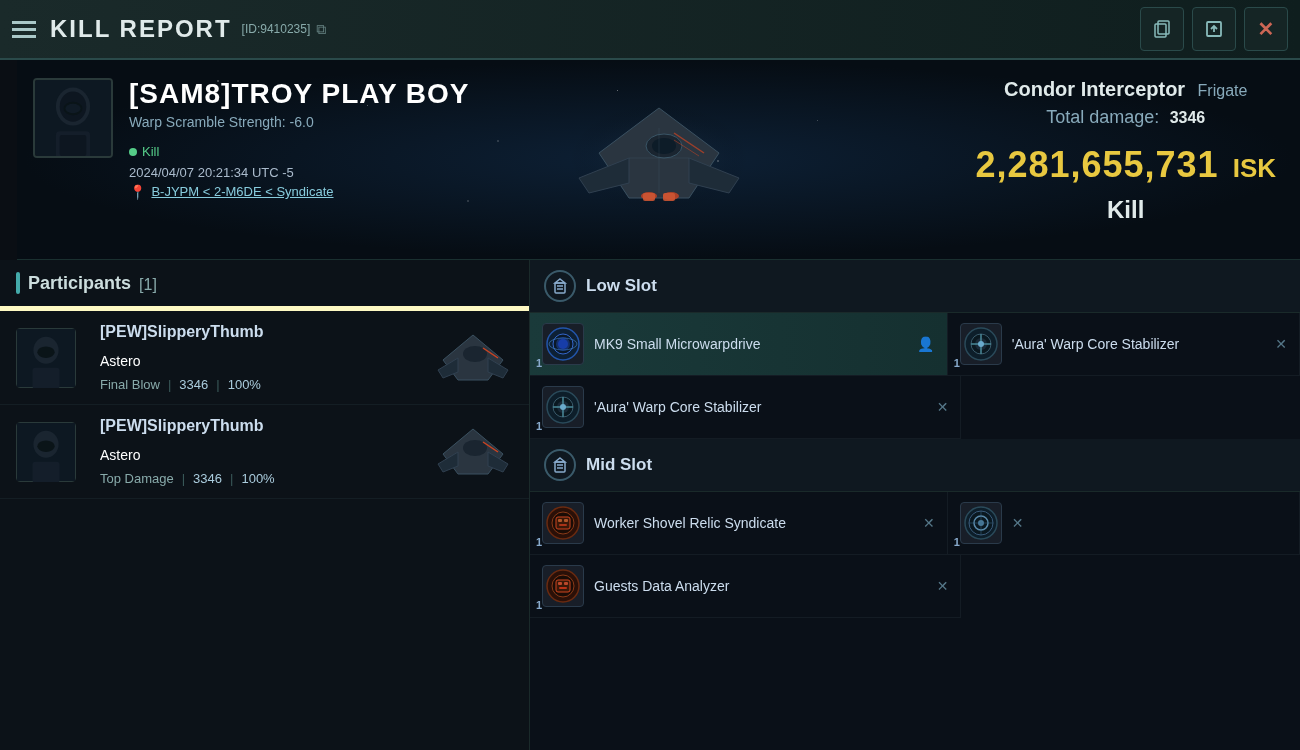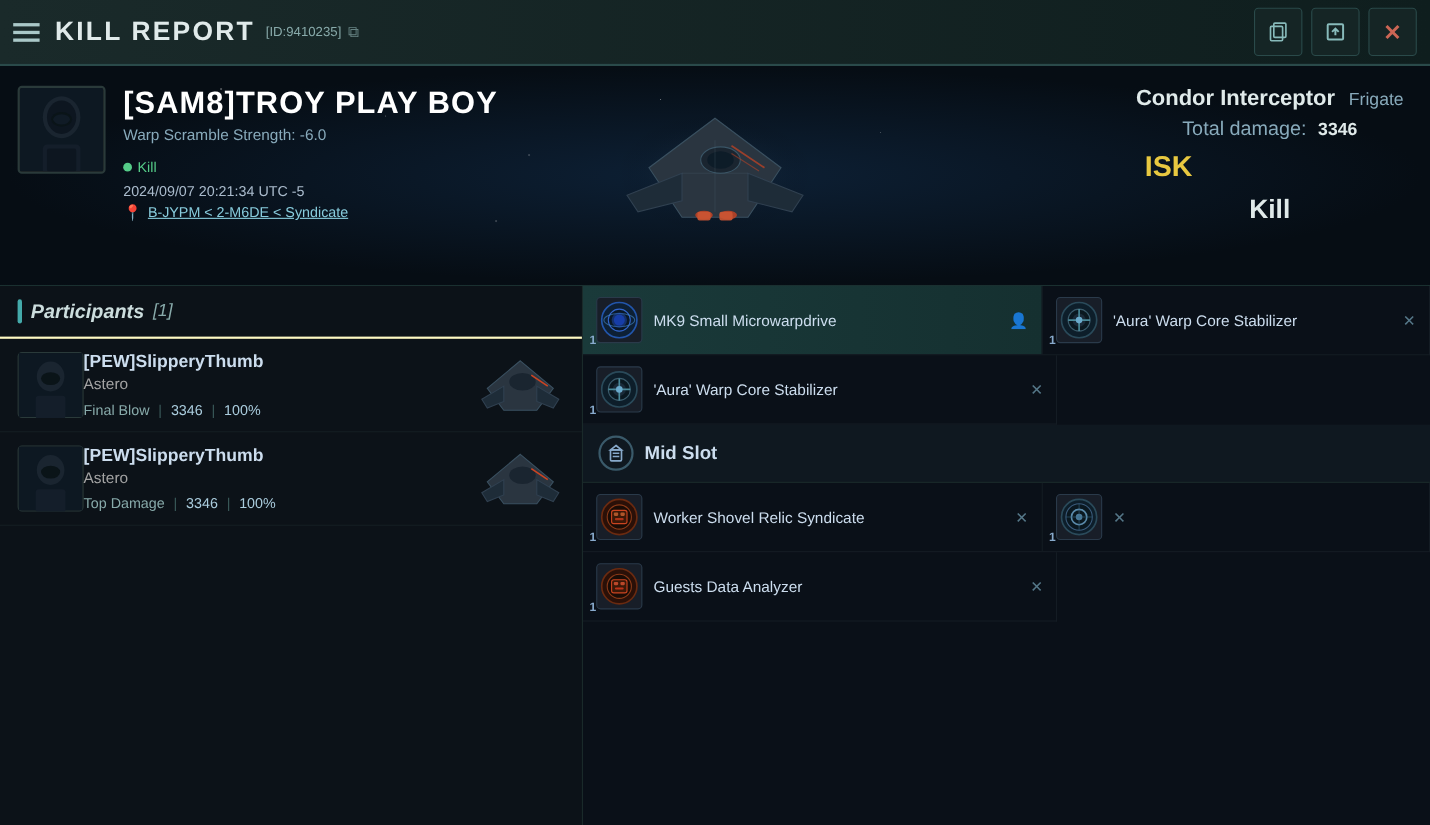--- a/index.html
+++ b/index.html
@@ -71,20 +71,21 @@
     }
 
     
     #hero {
       display: flex;
       background: linear-gradient(180deg, #0c1820 0%, #081218 100%);
       height: 200px;
       position: relative;
       border-bottom: 1px solid #1a3030;
       overflow: hidden;
+      margin-left: 17px;
     }
     #hero-bg {
       position: absolute;
       inset: 0;
       background: radial-gradient(ellipse at 50% 50%, #0d2035 0%, #060d14 70%);
     }
     #hero-left {
       display: flex;
       align-items: flex-start;
       padding: 18px 16px;
@@ -211,25 +212,24 @@
 
     
     #participants-panel {
       width: 530px;
       flex-shrink: 0;
       border-right: 1px solid #1a2a2a;
       overflow-y: auto;
     }
     #participants-header {
       display: flex;
-      align-items: center;
+      align-items: flex-end;
       padding: 12px 16px;
-      border-bottom: 2px solid #fef9c3;
+      border-bottom: 5px solid #fef9c3;
       gap: 8px;
-      font-style: italic;
     }
     #participants-bar {
       width: 4px;
       height: 22px;
       background: #44aaaa;
       border-radius: 2px;
     }
     #participants-title {
       font-size: 18px;
       color: #ccdddd;
@@ -238,37 +238,37 @@
     #participants-count {
       font-size: 16px;
       color: #88aaaa;
     }
 
     .participant-card {
       display: flex;
       align-items: center;
       padding: 12px 16px;
       border-bottom: 1px solid #141e24;
-      gap: 0;
+      gap: 24px;
       cursor: pointer;
     }
     .participant-avatar {
       width: 60px;
       height: 60px;
       background: #181e22;
       border: 1px solid #2a3a3a;
       border-radius: 4px;
       flex-shrink: 0;
       display: flex;
       align-items: center;
       justify-content: center;
     }
     .participant-info { flex: 1; }
     .participant-name { font-size: 16px; color: #ccddee; font-weight: bold; }
-    .participant-corp { font-size: 14px; color: #a3a3a3; margin-top: 2px; }
+    .participant-corp { font-size: 14px; color: #ffffff; margin-top: 12px; }
     .participant-stats {
       display: flex;
       align-items: center;
       gap: 8px;
       margin-top: 8px;
       font-size: 13px;
       color: #88aaaa;
     }
     .stat-divider { color: #3a5a5a; }
     .stat-value { color: #aaccdd; }
@@ -433,21 +433,21 @@
         <rect x="22" y="54" width="36" height="30" rx="4" fill="#141e2a"></rect>
         <rect x="26" y="58" width="28" height="22" rx="2" fill="#0d1620"></rect>
       </svg>
     </div>
     <div id="hero-info">
       <div id="pilot-name">[SAM8]TROY PLAY BOY</div>
       <div id="warp-scramble">Warp Scramble Strength: -6.0</div>
       <div id="kill-badge">
         <span>Kill</span>
       </div>
-      <div id="kill-date">2024/09/07 20:21:34 UTC -5</div>
+      <div id="kill-date">2024/04/07 20:21:34 UTC -5</div>
       <div id="kill-location">
         <span id="location-icon">📍</span>
         <a href="#">B-JYPM &lt; 2-M6DE &lt; Syndicate</a>
       </div>
     </div>
   </div>
 
   <div id="ship-image">
     <svg id="ship-svg" viewBox="0 0 280 160" xmlns="http://www.w3.org/2000/svg">
 
@@ -485,20 +485,21 @@
   <div id="hero-right">
     <div>
       <span id="ship-type">Condor Interceptor</span>
       <span id="ship-class">Frigate</span>
     </div>
     <div style="margin-top:6px;">
       <span id="total-damage-label">Total damage:</span>
       <span id="total-damage-value" style="margin-left:6px;">3346</span>
     </div>
     <div style="margin-top:8px;display:flex;align-items:baseline;gap:6px;">
+      <span id="isk-value" style="font-size:36px;font-weight:bold;color:#e8c840;">2,281,655,731</span>
       <span id="isk-label" style="font-size:26px;color:#e8c840;font-weight:bold;">ISK</span>
     </div>
     <div id="kill-result">Kill</div>
   </div>
 </div>
 
 <div id="main-body">
 
   <div id="participants-panel">
     <div id="participants-header">
@@ -565,20 +566,31 @@
           <polygon points="55,28 75,40 70,48 55,42" fill="#1e2c38" stroke="#304050" stroke-width="1"></polygon>
           <ellipse cx="42" cy="24" rx="12" ry="8" fill="#1a2530"></ellipse>
           <line x1="50" y1="18" x2="65" y2="28" stroke="#cc4422" stroke-width="1.5"></line>
         </svg>
       </div>
     </div>
   </div>
 
   <div id="slots-panel">
 
+    <div class="slot-section-header">
+      <div class="slot-icon">
+        <svg width="18" height="18" viewBox="0 0 18 18" fill="none" stroke="#88aacc" stroke-width="1.5">
+          <path d="M9 2L14 6H4L9 2Z"></path>
+          <rect x="4" y="6" width="10" height="10" rx="1"></rect>
+          <line x1="6" y1="9" x2="12" y2="9"></line>
+          <line x1="6" y1="12" x2="12" y2="12"></line>
+        </svg>
+      </div>
+      <span class="slot-section-title">Low Slot</span>
+    </div>
 
     <div class="slot-items-row">
 
       <div class="slot-item highlighted" style="flex:1.2;">
         <span class="slot-item-qty">1</span>
         <div class="slot-item-icon">
           <svg width="36" height="36" viewBox="0 0 36 36">
             <circle cx="18" cy="18" r="16" fill="#0d2035" stroke="#2255aa" stroke-width="1.5"></circle>
             <circle cx="18" cy="18" r="10" fill="#0a1828" stroke="#3366cc" stroke-width="1"></circle>
             <circle cx="18" cy="18" r="5" fill="#1133aa" opacity="0.8"></circle>

